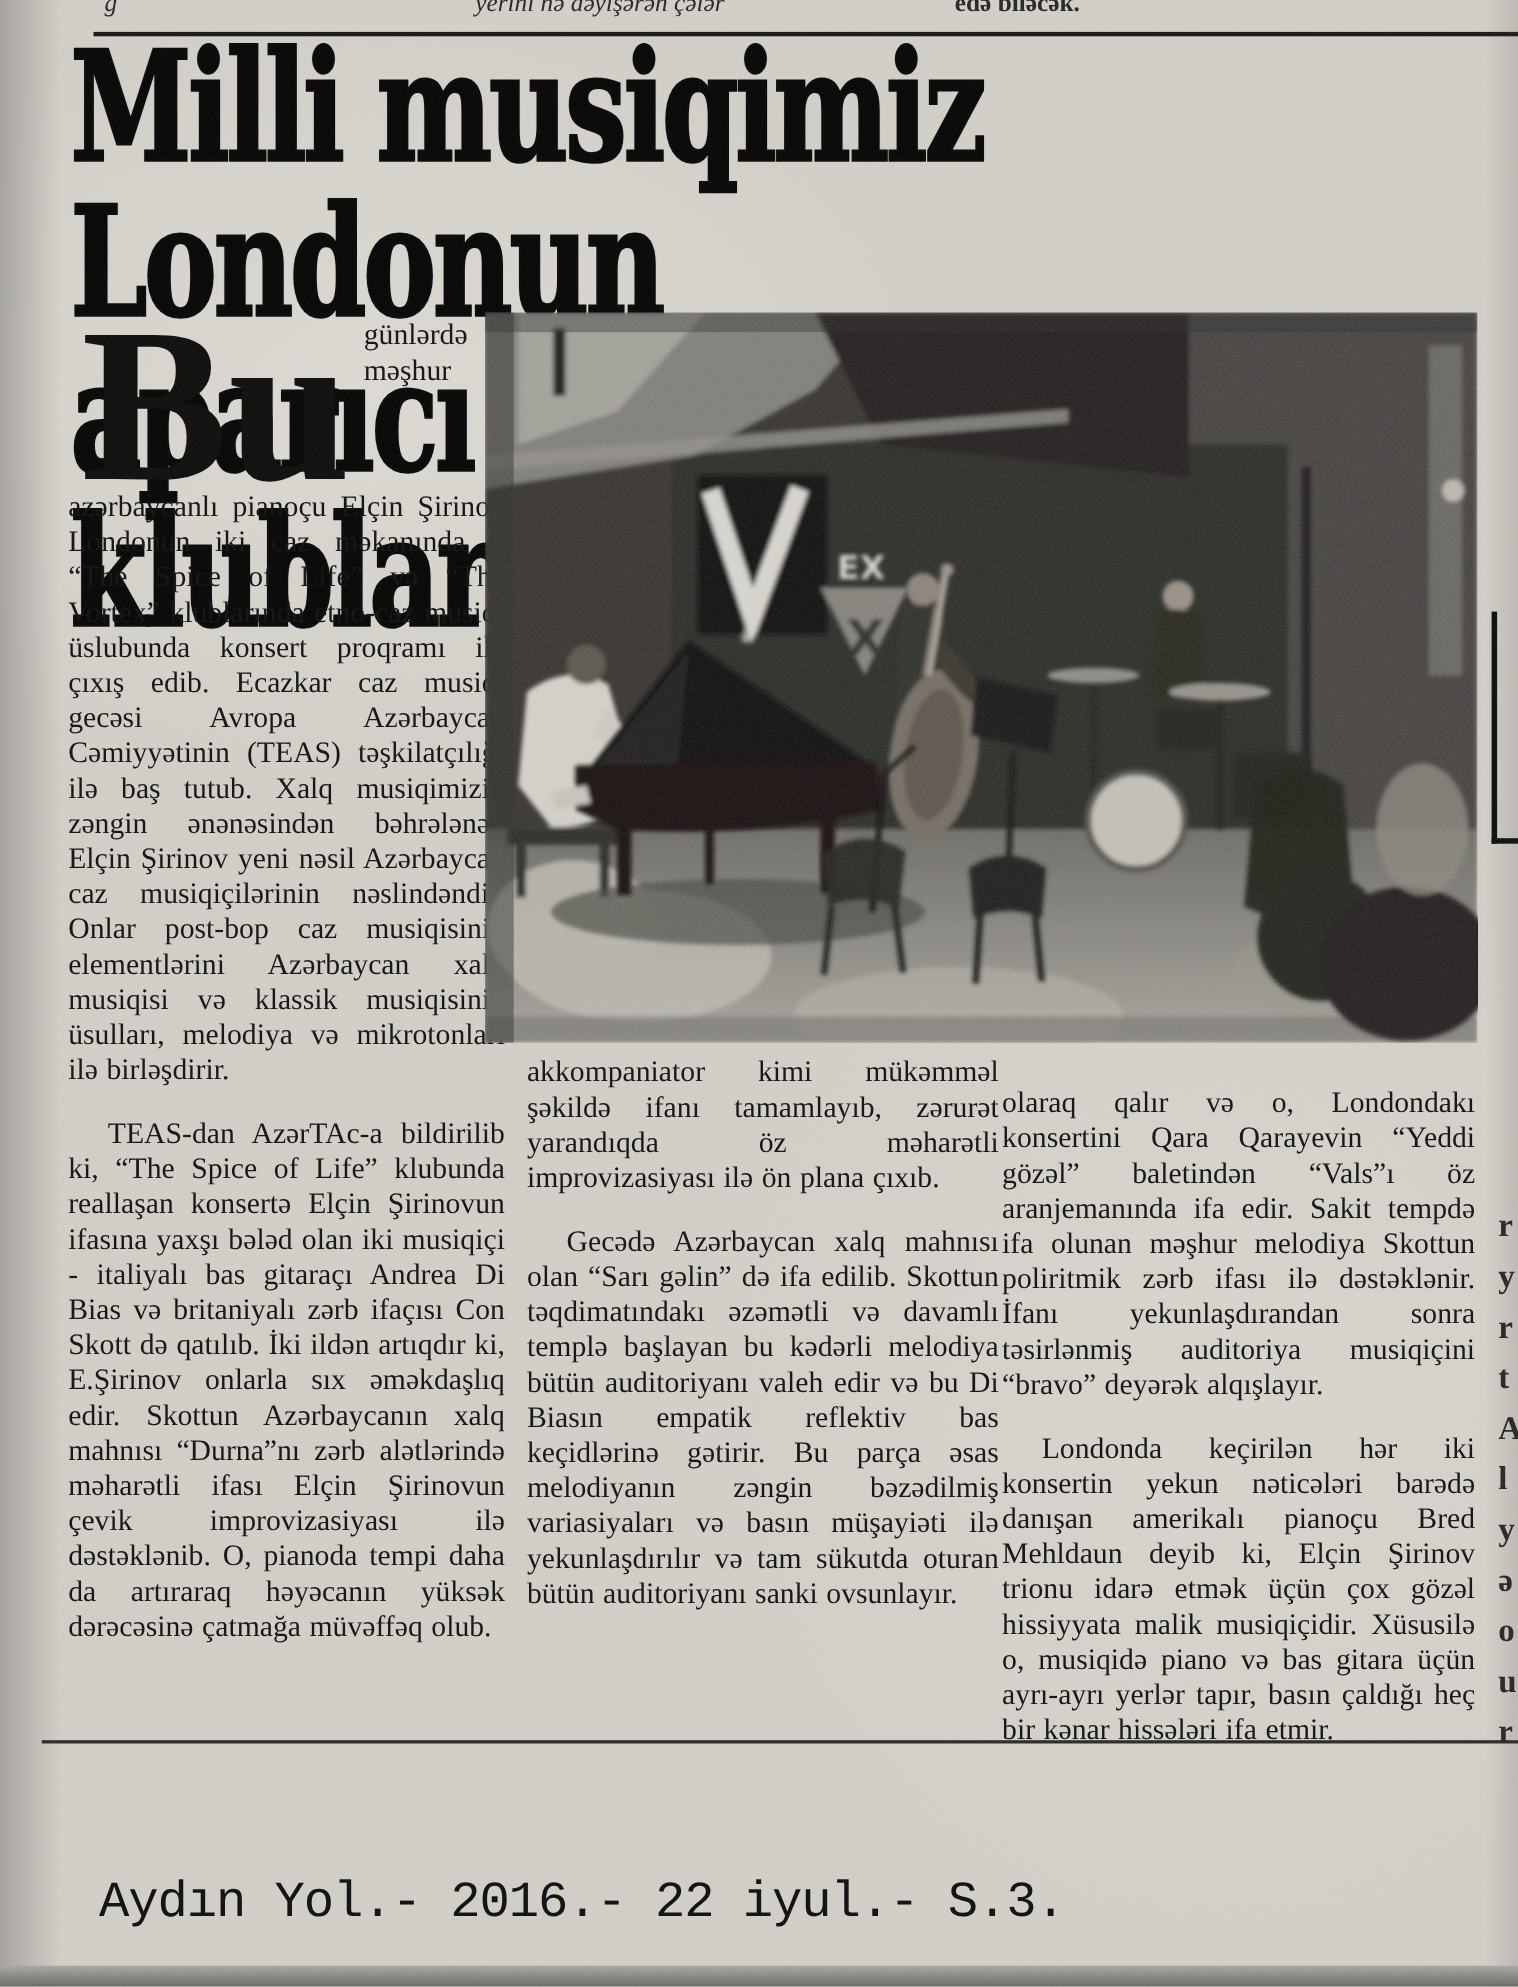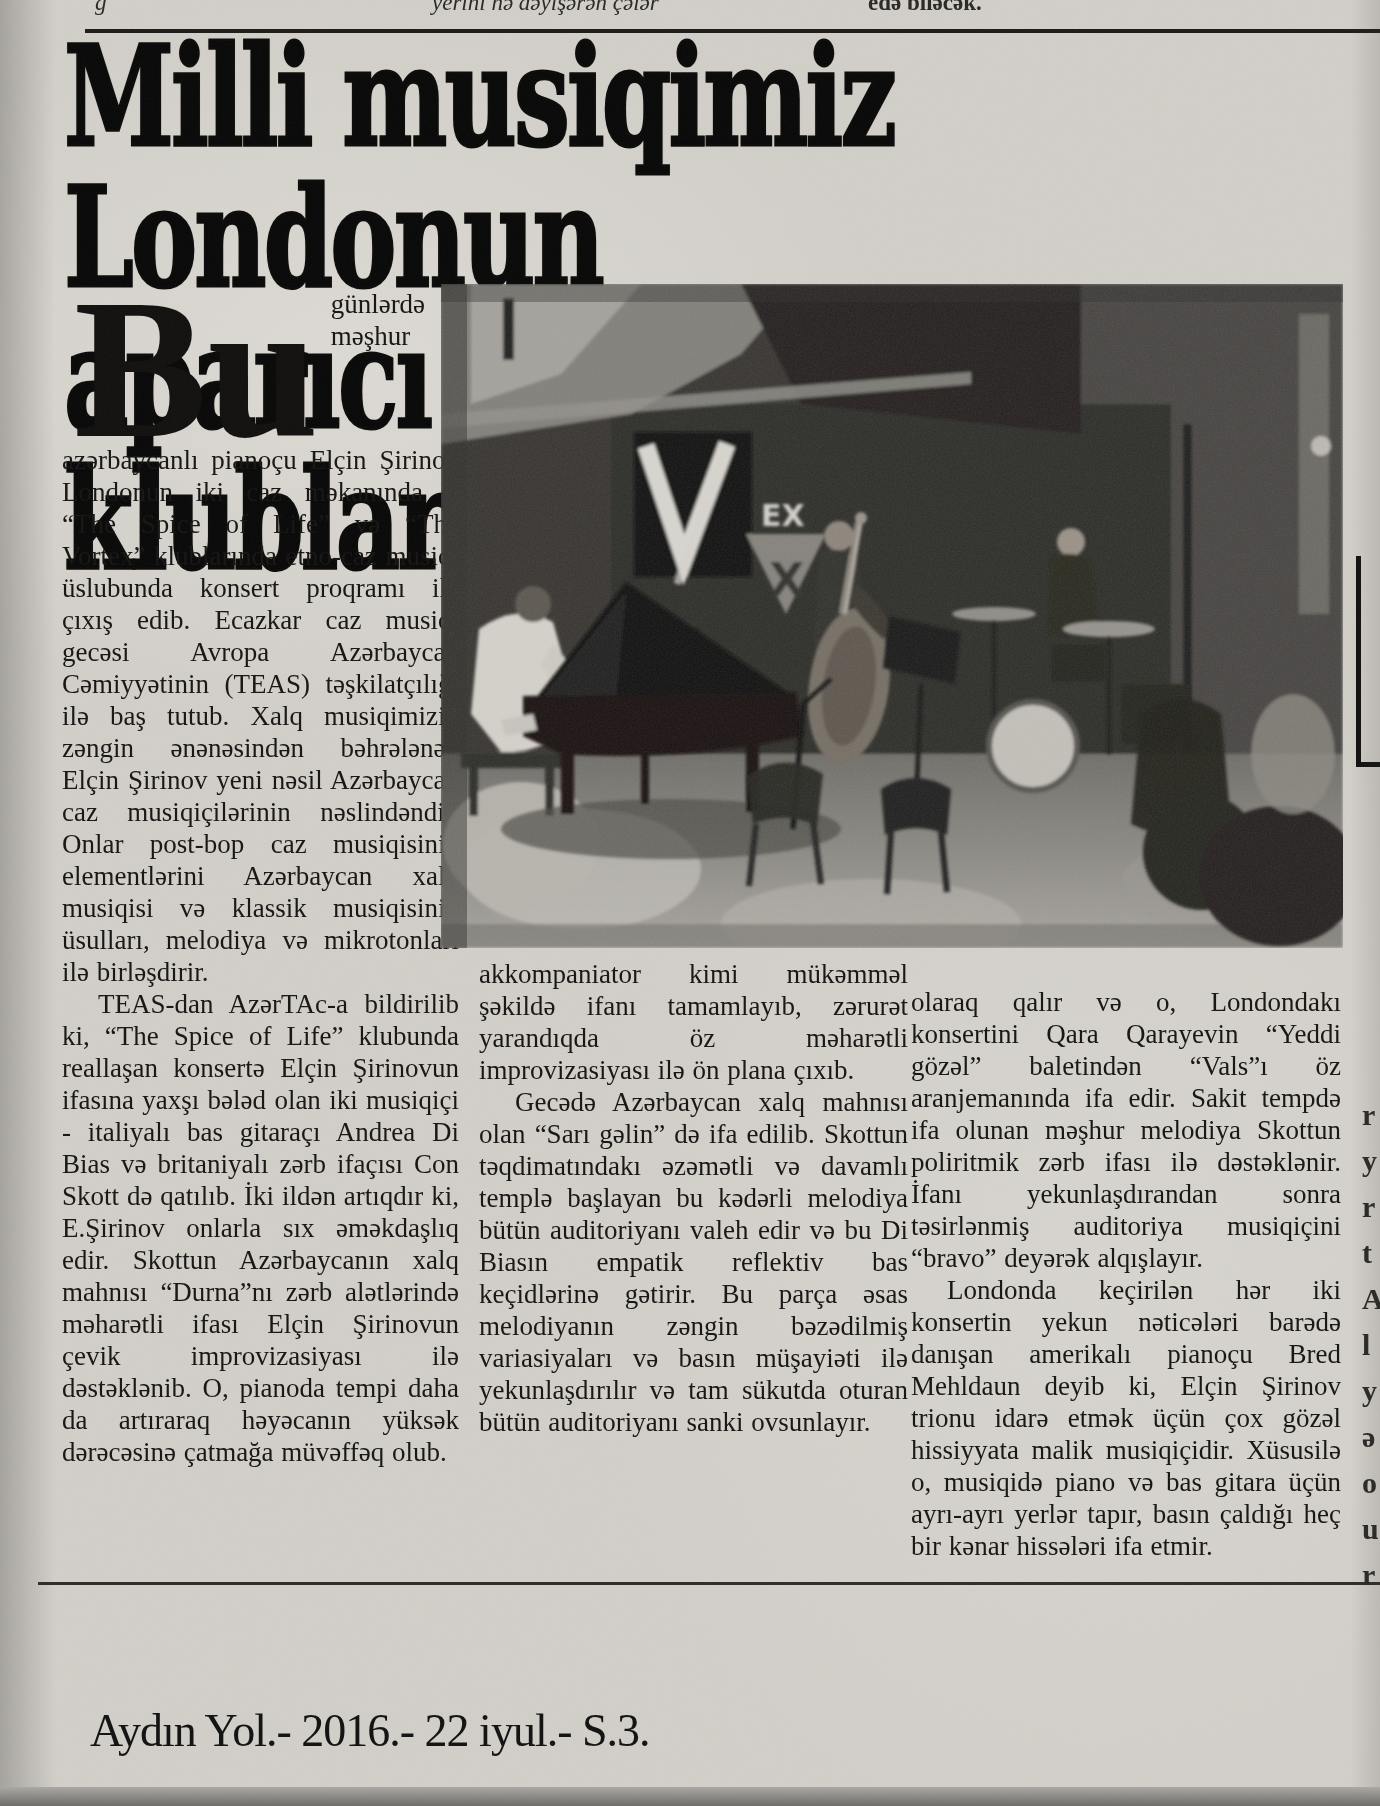--- a/index.html
+++ b/index.html
@@ -44,40 +44,40 @@
   }
   
   .col{
     position:absolute;
     text-align:justify;
     font-size:27px;line-height:32px;
     overflow:hidden;
     word-spacing:1px;
   }
   .col p{margin:0;}
-  .col p.indent{text-indent:36px;}
+  .col p.indent{text-indent:36px;margin-top:26px;}
   #col1{left:62px;top:288px;width:397px;height:1290px;}
   #col2{left:479px;top:958px;width:429px;height:628px;}
   #col3{left:911px;top:986px;width:430px;height:628px;}
   .dropcap{
     float:left;
     font-family:"Liberation Serif", serif;
     font-weight:bold;
     font-size:200px;line-height:150px;
     margin:6px 12px 0 12px;
     color:#121110;
   }
   
   .photo-wrap{position:absolute;left:441px;top:284px;width:902px;height:664px;}
   .photo-wrap svg{display:block;}
   
   .bottom-rule{position:absolute;left:38px;top:1582px;width:1342px;height:3px;background:#2e2d2b;}
   .citation{
     position:absolute;left:90px;top:1704px;
-    font-family:Liberation Serif, serif;
+    font-family:Liberation Mono, monospace;
     font-size:46px;color:#121212;letter-spacing:-1px;
   }
   
   .edge-frame{position:absolute;left:1356px;top:556px;width:40px;height:206px;
     border-left:5px solid #111010;border-bottom:5px solid #111010;}
   .edge-letters{
     position:absolute;left:1362px;top:1092px;width:22px;height:520px;
     font-family:"Liberation Serif", serif;font-weight:bold;
     font-size:30px;line-height:46px;color:#2a2927;
     white-space:pre-line;overflow:hidden;

